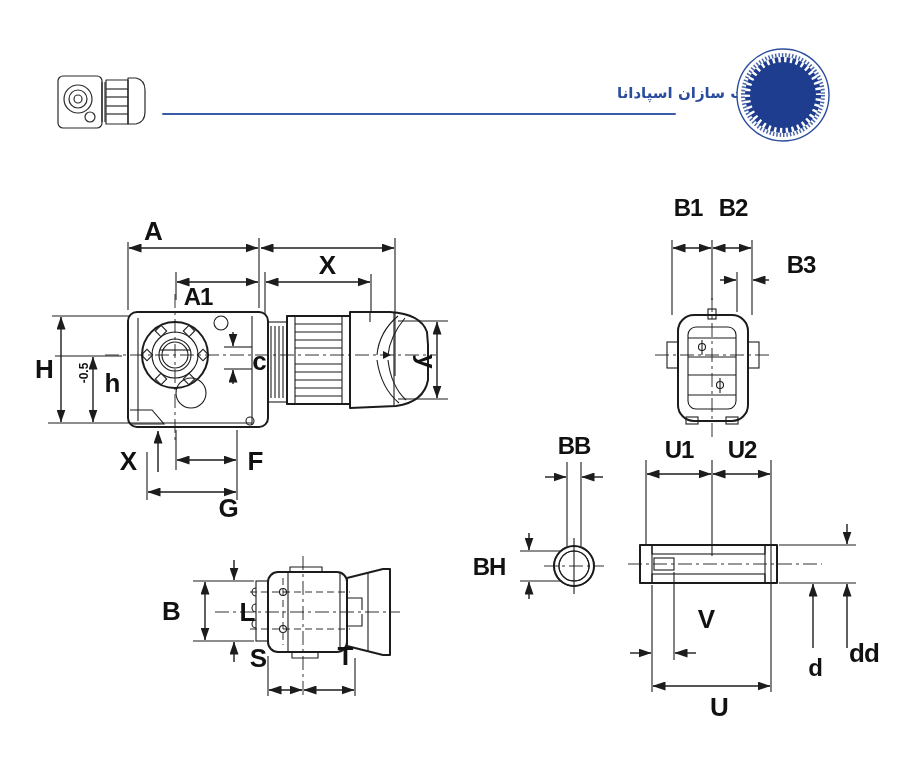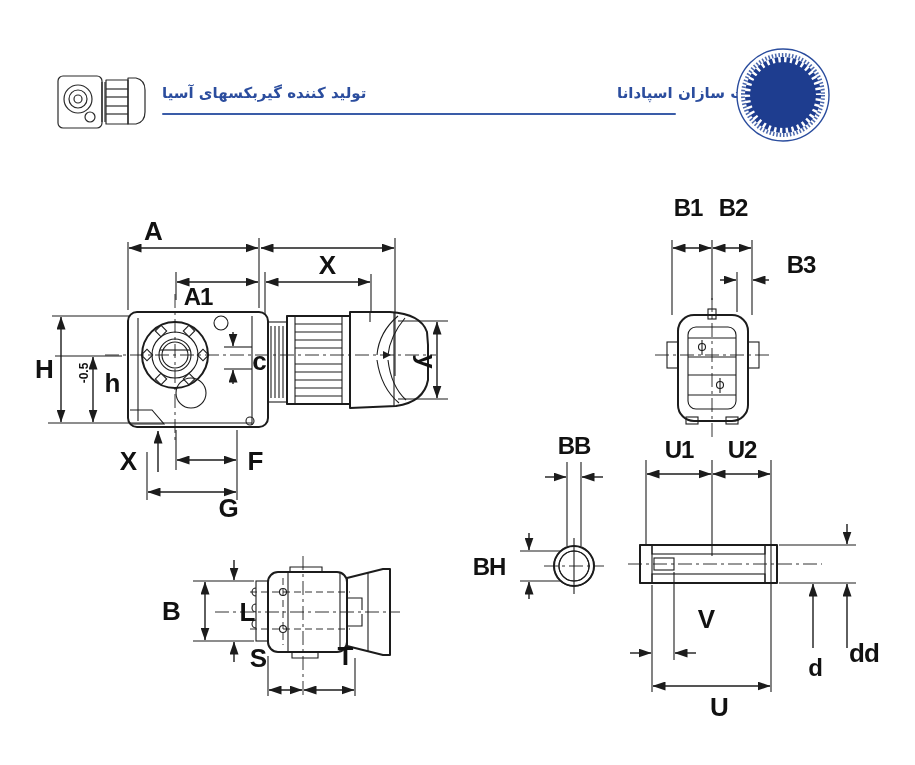--- a/index.html
+++ b/index.html
@@ -21,21 +21,20 @@
        text-anchor:middle;font-size:26px;letter-spacing:-1px;}
   .lbl2{font-size:24px;}
   .tol{font-size:12px;letter-spacing:0;font-weight:700;}
   .mini{fill:none;stroke:#2a2a2a;stroke-width:1.2;stroke-linejoin:round;}
 </style>
 </head>
 <body>
 
 <div class="page">
 
-  <div class="fa-text tagline" style="color:#2b4d9e;">تولید کننده گیربکسهای آسیا</div>
   <div class="fa-text company" style="color:#2b4d9e;">صنعت سازان اسپادانا</div>
   <div class="divider" style="background:#3a5ca8;"></div>
 
   <svg width="915" height="765" viewBox="0 0 915 765">
     <defs>
       <marker id="ar" viewBox="0 0 13 9" refX="12.5" refY="4.5" markerWidth="13" markerHeight="9" markerUnits="userSpaceOnUse" orient="auto-start-reverse">
         <path d="M0,0 L13,4.5 L0,9 Z" fill="#1c1c1c"></path>
       </marker>
       <pattern id="hatch" width="6" height="6" patternUnits="userSpaceOnUse" patternTransform="rotate(45)">
         <line x1="0" y1="0" x2="0" y2="6" stroke="#1c1c1c" stroke-width="1"></line>

